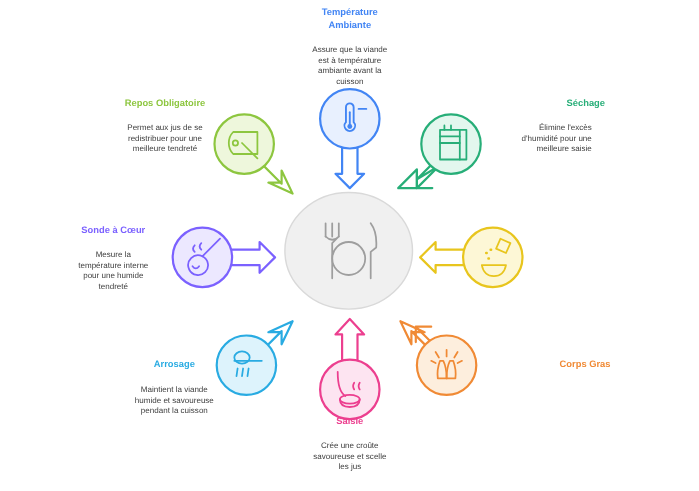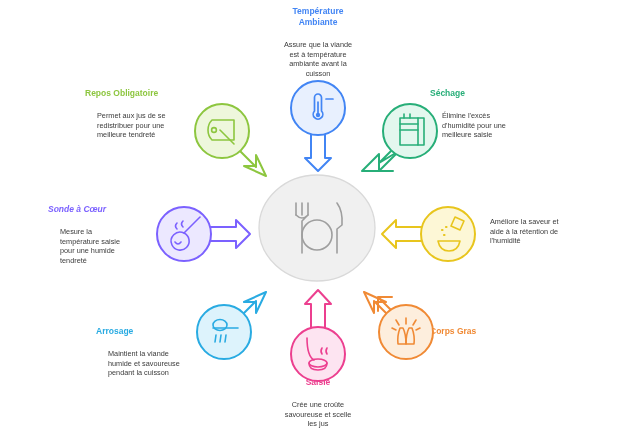--- a/index.html
+++ b/index.html
@@ -22,22 +22,22 @@
     margin: 0 0 1px 0;
   }
   .node-desc {
     font-size: 7.3px;
     color: #3b3b3b;
     line-height: 9.6px;
     margin: 12px;
   }
   .label-block { position: absolute; }
   .ta-center { text-align: center; }
-  .ta-left { text-align: left; }
-  .ta-right { text-align: left; }
+  .ta-left { text-align: right; }
+  .ta-right { text-align: center; }
   .icon-wrap { position: absolute; }
   svg { display: block; overflow: visible; }
   #center-hub { position: absolute; }
 </style>
 </head>
 <body>
 
 <div id="canvas">
 
   <div id="center-hub" class="icon-wrap" style="left:255px; top:173px;">
@@ -100,25 +100,20 @@
       <g stroke="#27ae78" stroke-width="1.6" fill="none" stroke-linecap="round" stroke-linejoin="round">
         <path d="M48 18 L48 45 L66 45 L66 18 Z"></path>
         <path d="M66 18 L72 18 L72 45 L66 45"></path>
         <path d="M48 24 L66 24 M48 30 L66 30"></path>
         <path d="M52 14 L52 18 M58 14 L58 18"></path>
       </g>
     </svg>
   </div>
 
   <div class="label-block ta-left" style="left:478px; top:205px; width:125px;">
-    <div class="node-desc">
-      <span>Améliore la saveur et</span><br>
-      <span>aide à la rétention de</span><br>
-      <span>l'humidité</span>
-    </div>
   </div>
   <div class="icon-wrap" style="left:380px; top:203px;">
     <svg width="105" height="62" viewBox="0 0 105 62">
       <g fill="none" stroke="#e8c51d" stroke-width="2" stroke-linejoin="round">
         <path d="M46 24 L16 24 L16 17 L2 31 L16 45 L16 38 L46 38 Z"></path>
       </g>
       <circle cx="68" cy="31" r="27" fill="#fdf7d6" stroke="#e8c51d" stroke-width="2"></circle>
       <g stroke="#e8c51d" stroke-width="1.6" fill="none" stroke-linecap="round" stroke-linejoin="round">
         <path d="M75 14 L84 18 L80 27 L71 23 Z"></path>
         <path d="M58 38 L80 38 Q78 48 69 48 Q60 48 58 38 Z"></path>
@@ -185,24 +180,24 @@
       <circle cx="34" cy="54" r="27" fill="#ddf3fc" stroke="#29abe2" stroke-width="2"></circle>
       <g stroke="#29abe2" stroke-width="1.6" fill="none" stroke-linecap="round" stroke-linejoin="round">
         <ellipse cx="30" cy="47" rx="7" ry="5.5"></ellipse>
         <path d="M23 50 L48 50"></path>
         <path d="M26 57 L25 64 M31 57 L30 64 M36 57 L35 64"></path>
       </g>
     </svg>
   </div>
 
   <div class="label-block ta-right" style="left:48px; top:204px; width:110px;">
-    <div class="node-title" style="color: rgb(123, 97, 255); font-style: italic;">Sonde à Cœur</div>
+    <div class="node-title" style="color: rgb(123, 97, 255);">Sonde à Cœur</div>
     <div class="node-desc">
       <span>Mesure la</span><br>
-      <span>température saisie</span><br>
+      <span>température interne</span><br>
       <span>pour une humide</span><br>
       <span>tendreté</span>
     </div>
   </div>
   <div class="icon-wrap" style="left:148px; top:203px;">
     <svg width="105" height="62" viewBox="0 0 105 62">
       <g fill="none" stroke="#7b61ff" stroke-width="2" stroke-linejoin="round">
         <path d="M58 24 L88 24 L88 17 L102 31 L88 45 L88 38 L58 38 Z"></path>
       </g>
       <circle cx="36" cy="31" r="27" fill="#ece8ff" stroke="#7b61ff" stroke-width="2"></circle>

